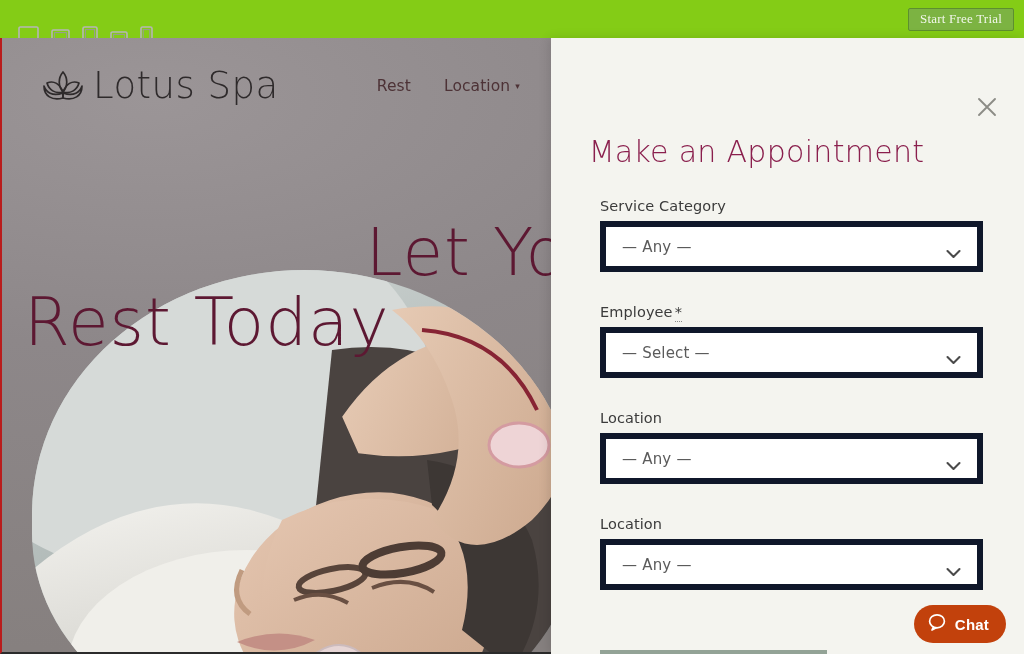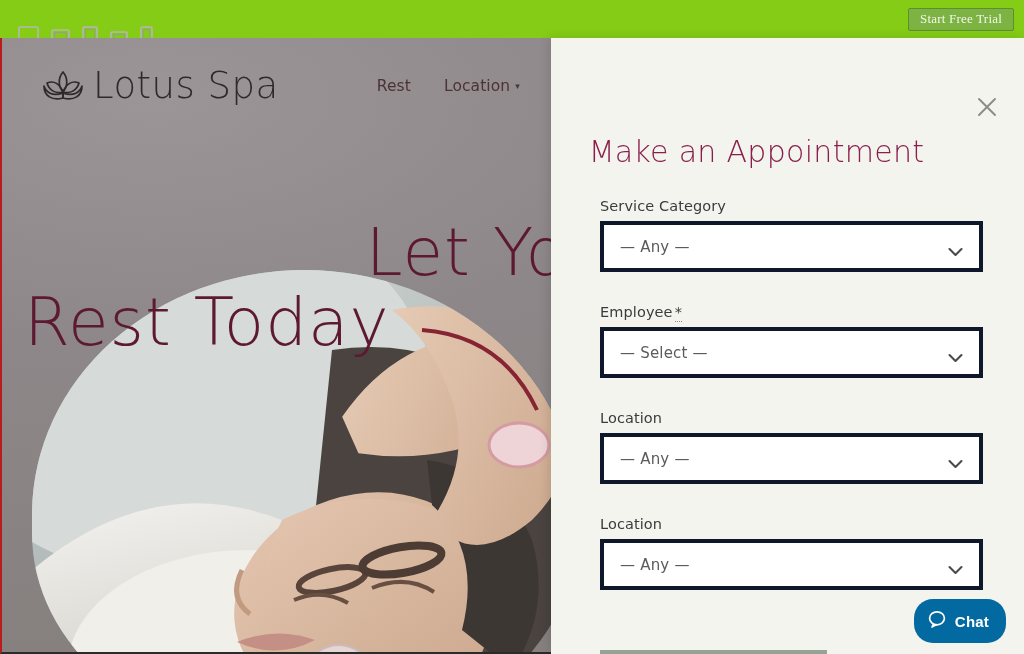--- a/index.html
+++ b/index.html
@@ -101,40 +101,40 @@
   }
   .form{ position:absolute; left:49px; top:160px; width:383px; }
   .field{ margin-bottom:32px; }
   .field-label{
     font-family:"DejaVu Sans", sans-serif;
     font-size:14.5px; color:#3b3b3b; margin-bottom:7px; display:block; letter-spacing:.1px;
   }
   .req{ border-bottom:1px dotted #8a8a8a; padding-bottom:1px; margin-left:2px; }
   .select{
     position:relative; width:383px; height:51px; background:#fff;
-    border:4px solid #0f172a; display:flex; align-items:center;
+    border:6px solid #0f172a; display:flex; align-items:center;
     padding:0 16px; cursor:pointer;
   }
   .select-value{
     font-family:"DejaVu Sans", sans-serif;
     font-size:15px; color:#5b5b5b; letter-spacing:.2px;
   }
   .chev{ position:absolute; right:16px; top:18px; }
   .next-btn{
     margin-top:28px; width:227px; height:53px;
     background:#93a396; border:none; color:#f6f7f4;
     font-family:"DejaVu Sans", sans-serif; font-weight:300;
     font-size:20px; letter-spacing:.3px; cursor:pointer;
   }
 
   
   .chat{
     position:absolute; right:18px; bottom:11px;
-    height:44px; padding:0 17px 0 13px;
-    background:#0369a1; border-radius:19px;
+    height:38px; padding:0 17px 0 13px;
+    background:#c2410c; border-radius:19px;
     display:flex; align-items:center; gap:8px; cursor:pointer;
   }
   .chat-label{
     font-family:"Liberation Sans", sans-serif; font-weight:bold;
     font-size:15px; color:#fff; letter-spacing:.2px;
   }
 </style>
 </head>
 <body>
 

